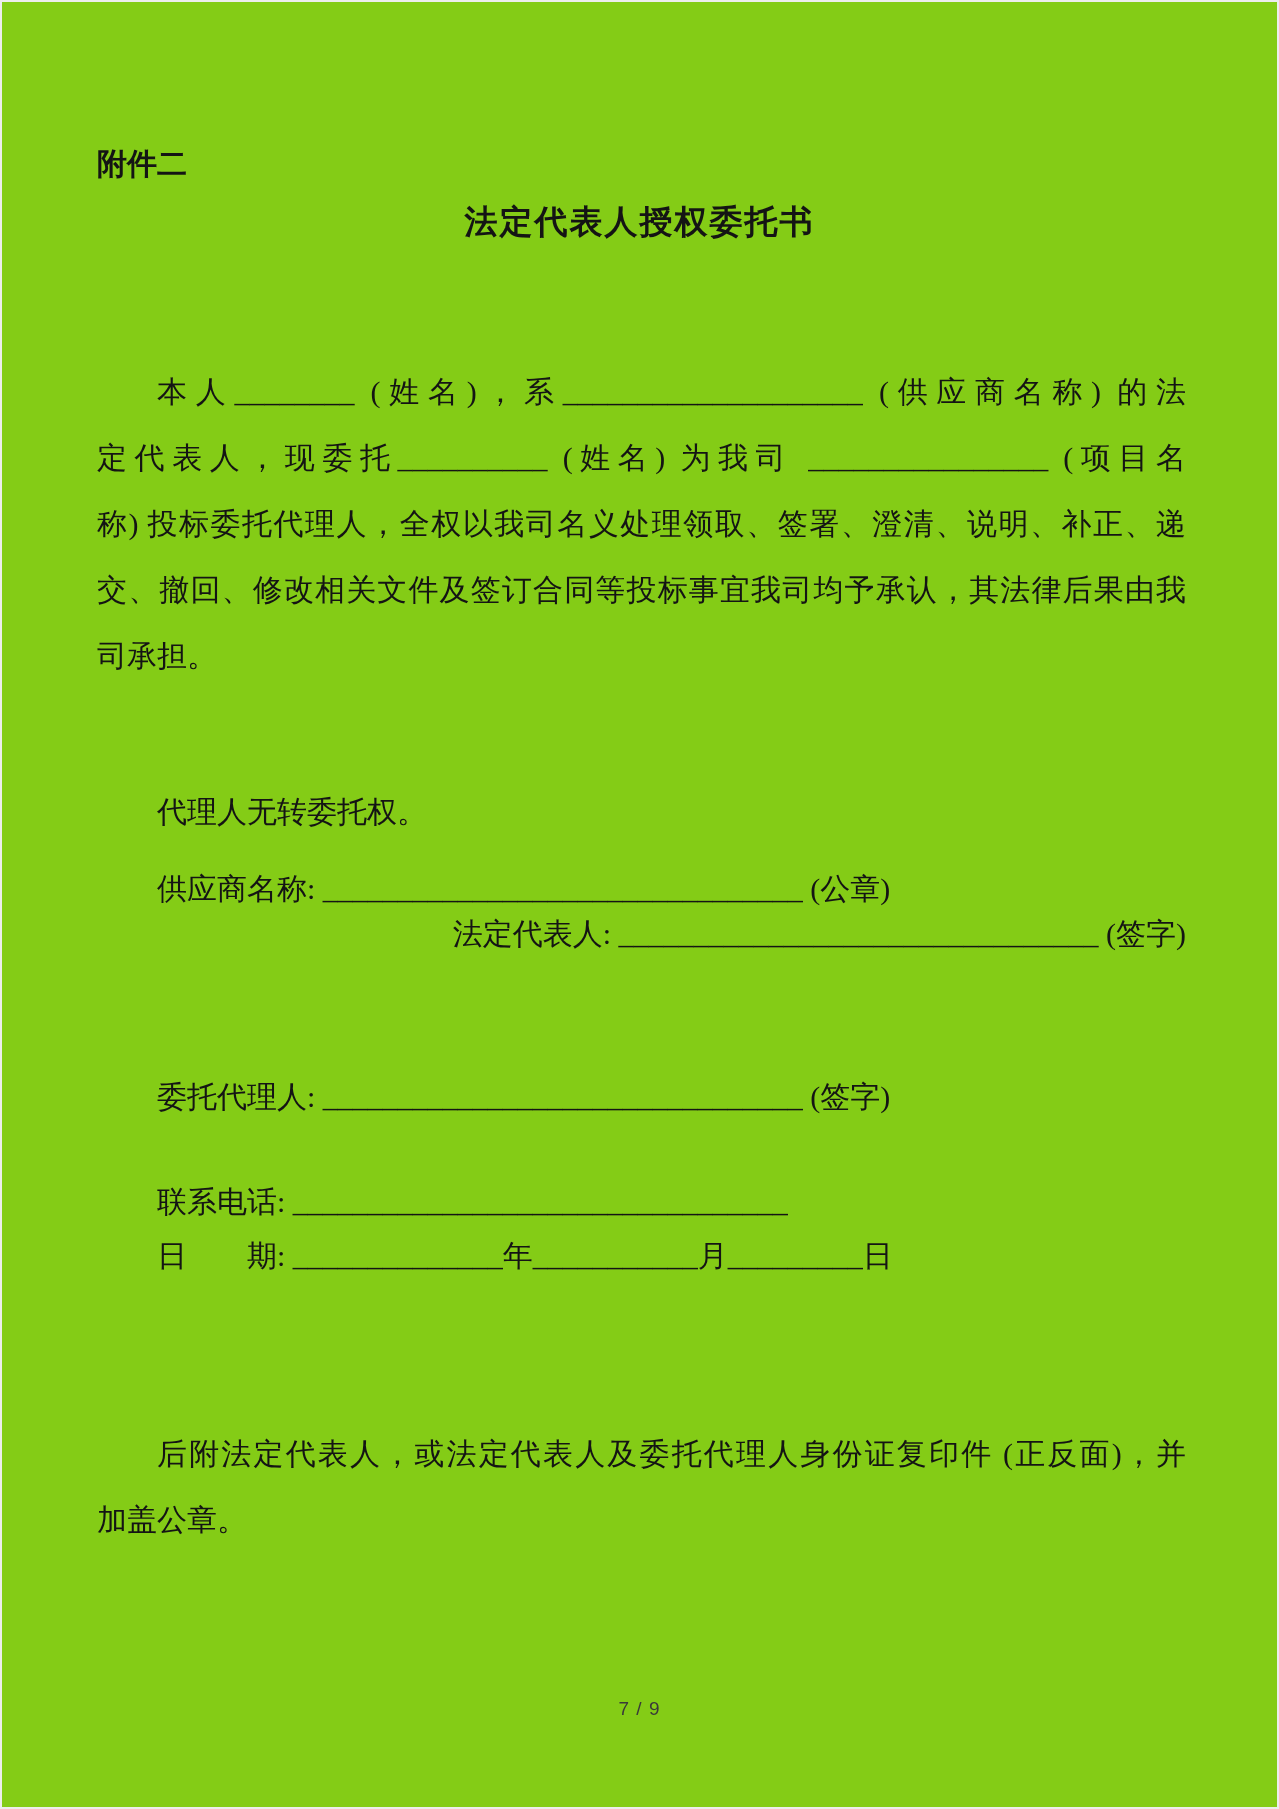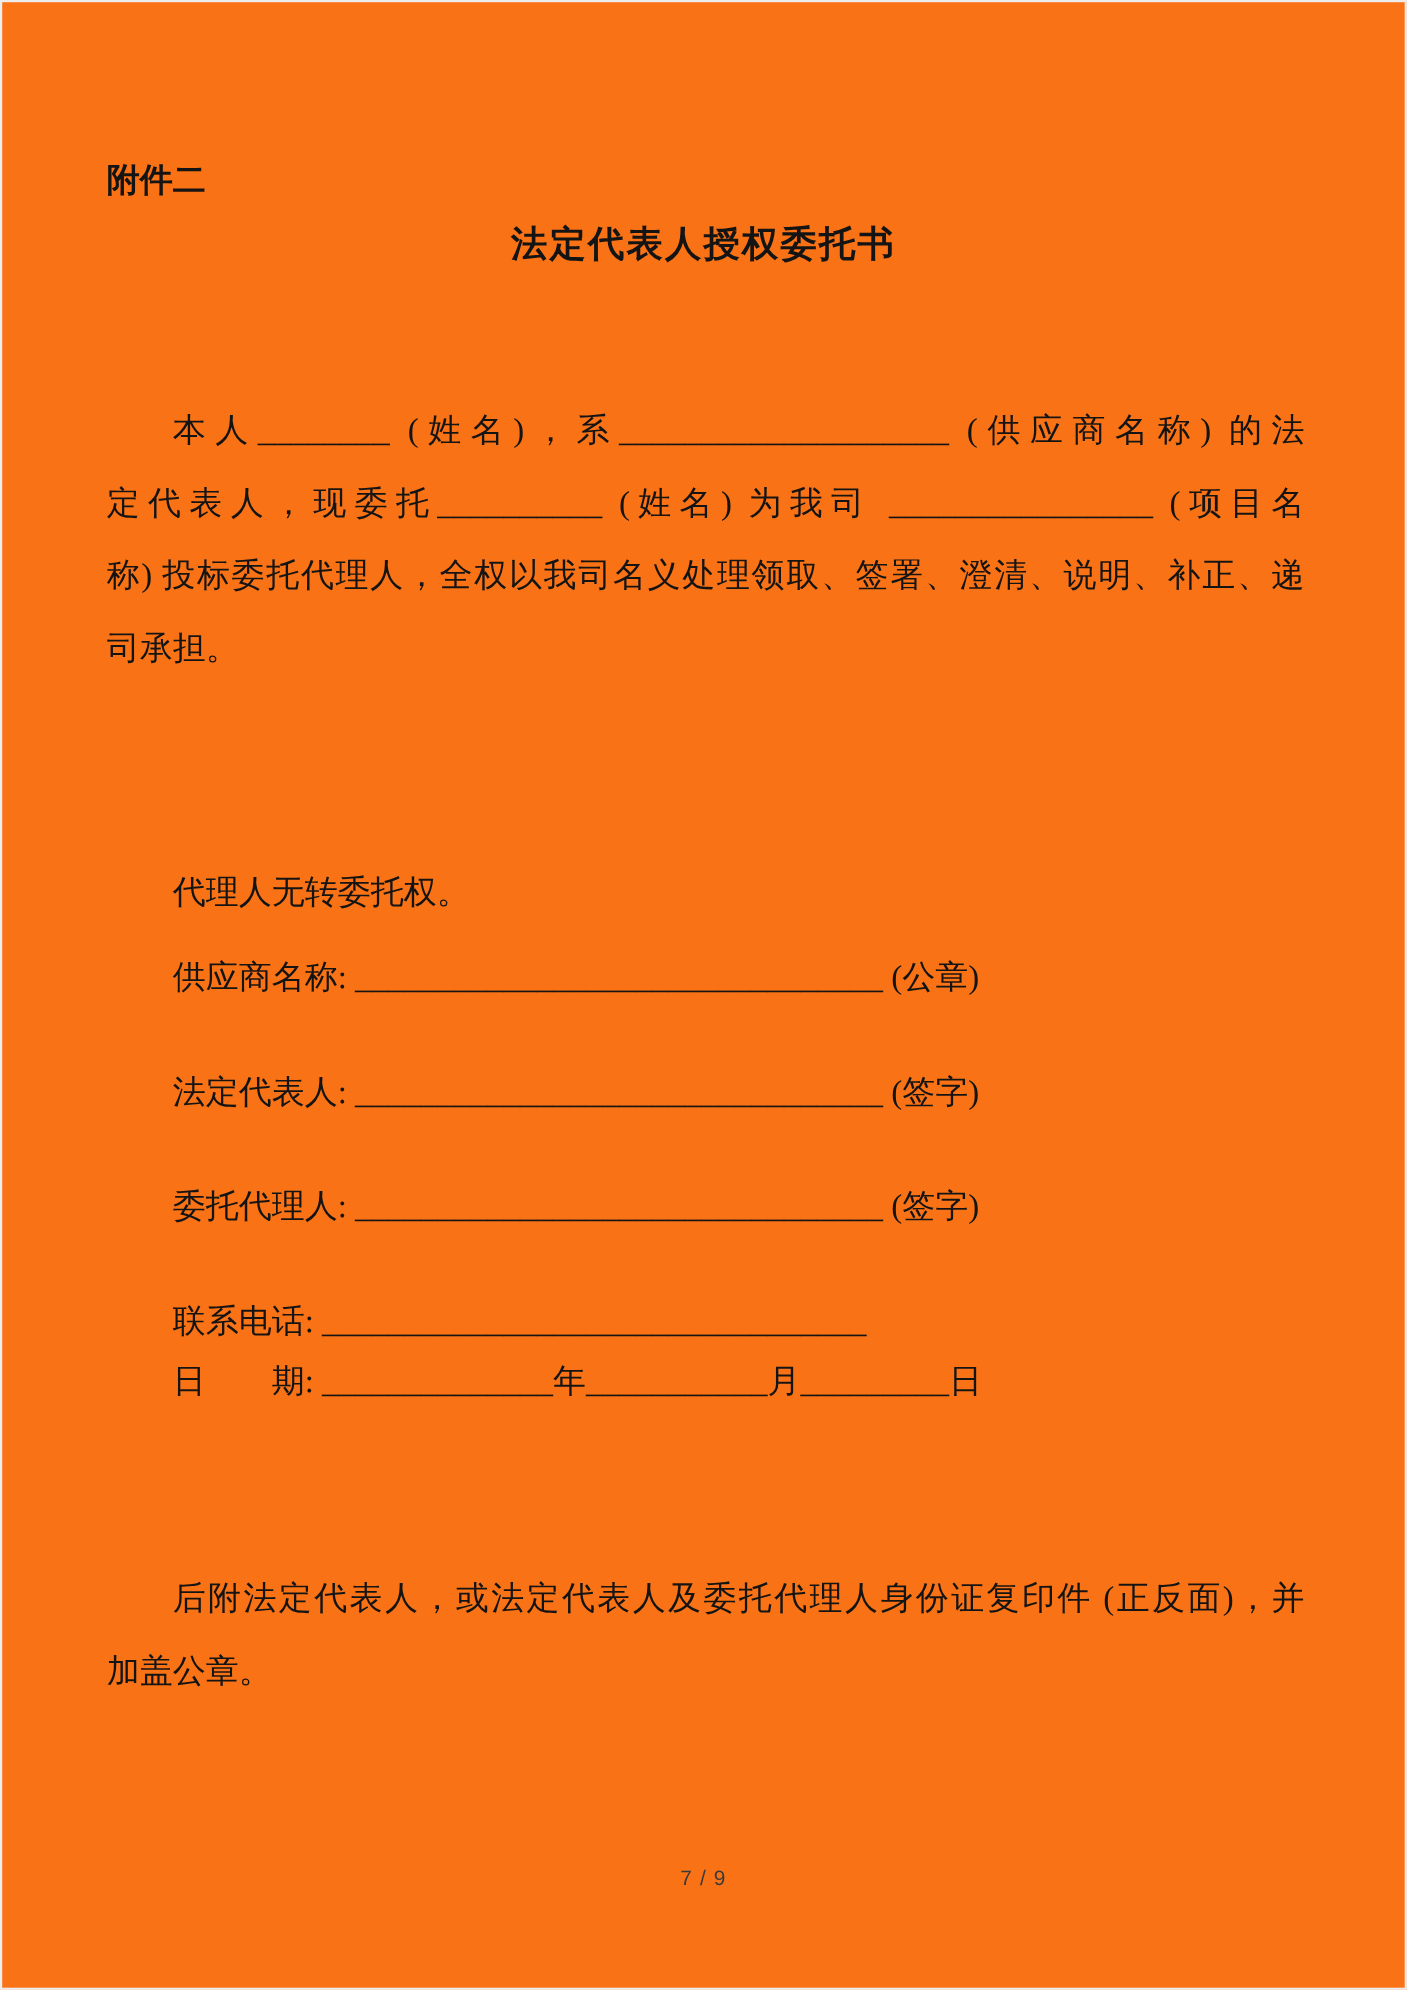--- a/index.html
+++ b/index.html
@@ -1,19 +1,19 @@
 <!DOCTYPE html>
 <html><head>
 <meta charset="utf-8">
 <style>
   html,body{margin:0;padding:0;background:#ffffff;}
   .page{
     position:relative;
     width:1279px;height:1809px;
-    background:#f97316;
+    background:#84cc16;
     box-sizing:border-box;
     border:2px solid #ededed;
     overflow:hidden;
     font-family:"Liberation Serif","DejaVu Serif",serif;
     color:#141414;
   }
   .abs{position:absolute;}
   .attachment{
     top:142px;left:95px;
     font-size:30px;font-weight:bold;
@@ -33,21 +33,21 @@
   .indent{text-indent:60px;}
   .single{
     left:95px;width:1089px;
     font-size:30px;line-height:40px;
     text-indent:60px;
     white-space:nowrap;
   }
   .entrust{top:722px;}
   .nosub{top:790px;}
   .supplier{top:867px;}
-  .legalrep{top:972px;}
+  .legalrep{top:912px;text-align:right;}
   .agent{top:1075px;}
   .phone{top:1180px;}
   .dateline{top:1234px;}
   .closing{
     top:1419px;left:95px;width:1089px;
     font-size:30px;line-height:66px;
   }
   .footer{
     top:1676px;left:0;right:0;
     text-align:center;
@@ -63,20 +63,21 @@
 <div class="page">
 
   <div class="abs attachment">附件二</div>
 
   <div class="abs title-wrap">法定代表人授权委托书</div>
 
   <div class="abs p1">
     <div class="line just indent">本人________ (姓名)，系____________________ (供应商名称) 的法</div>
     <div class="line just">定代表人，现委托__________ (姓名) 为我司 ________________ (项目名</div>
     <div class="line just">称) 投标委托代理人，全权以我司名义处理领取、签署、澄清、说明、补正、递</div>
+    <div class="line just">交、撤回、修改相关文件及签订合同等投标事宜我司均予承认，其法律后果由我</div>
     <div class="line">司承担。</div>
   </div>
 
 
   <div class="abs single nosub">代理人无转委托权。</div>
 
   <div class="abs single supplier">供应商名称: ________________________________ (公章)</div>
 
   <div class="abs single legalrep">法定代表人: ________________________________ (签字)</div>
 

